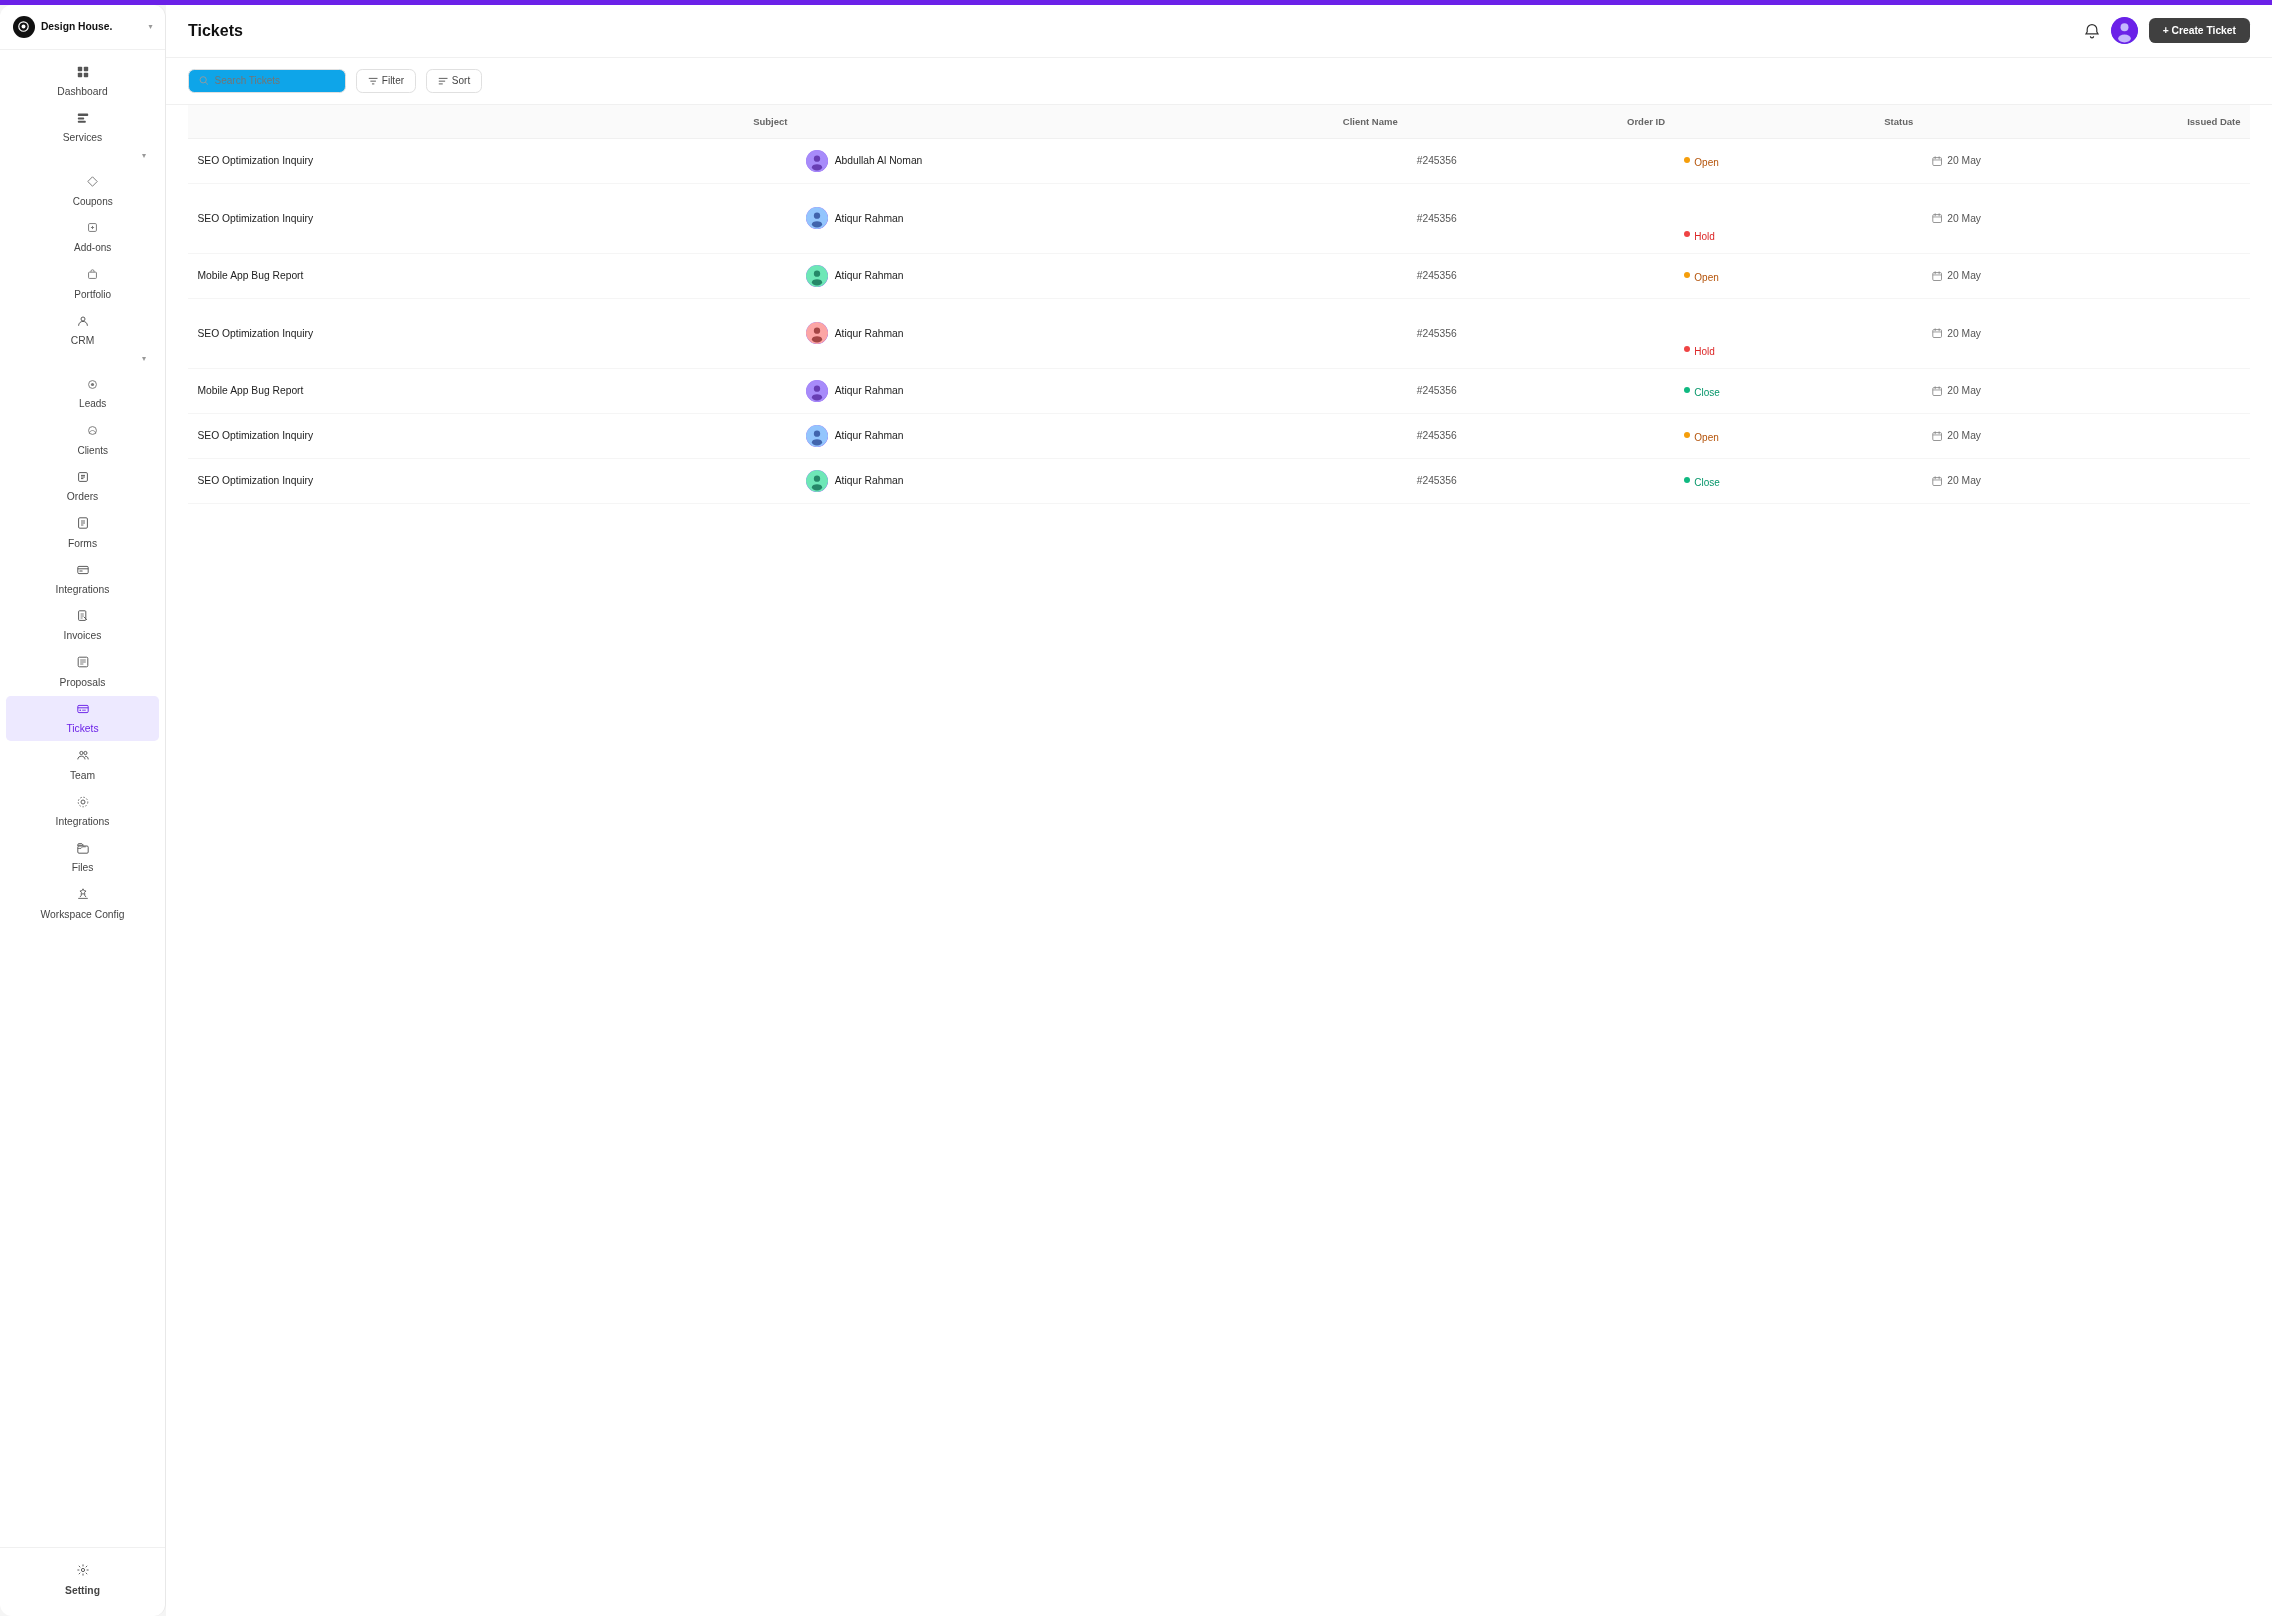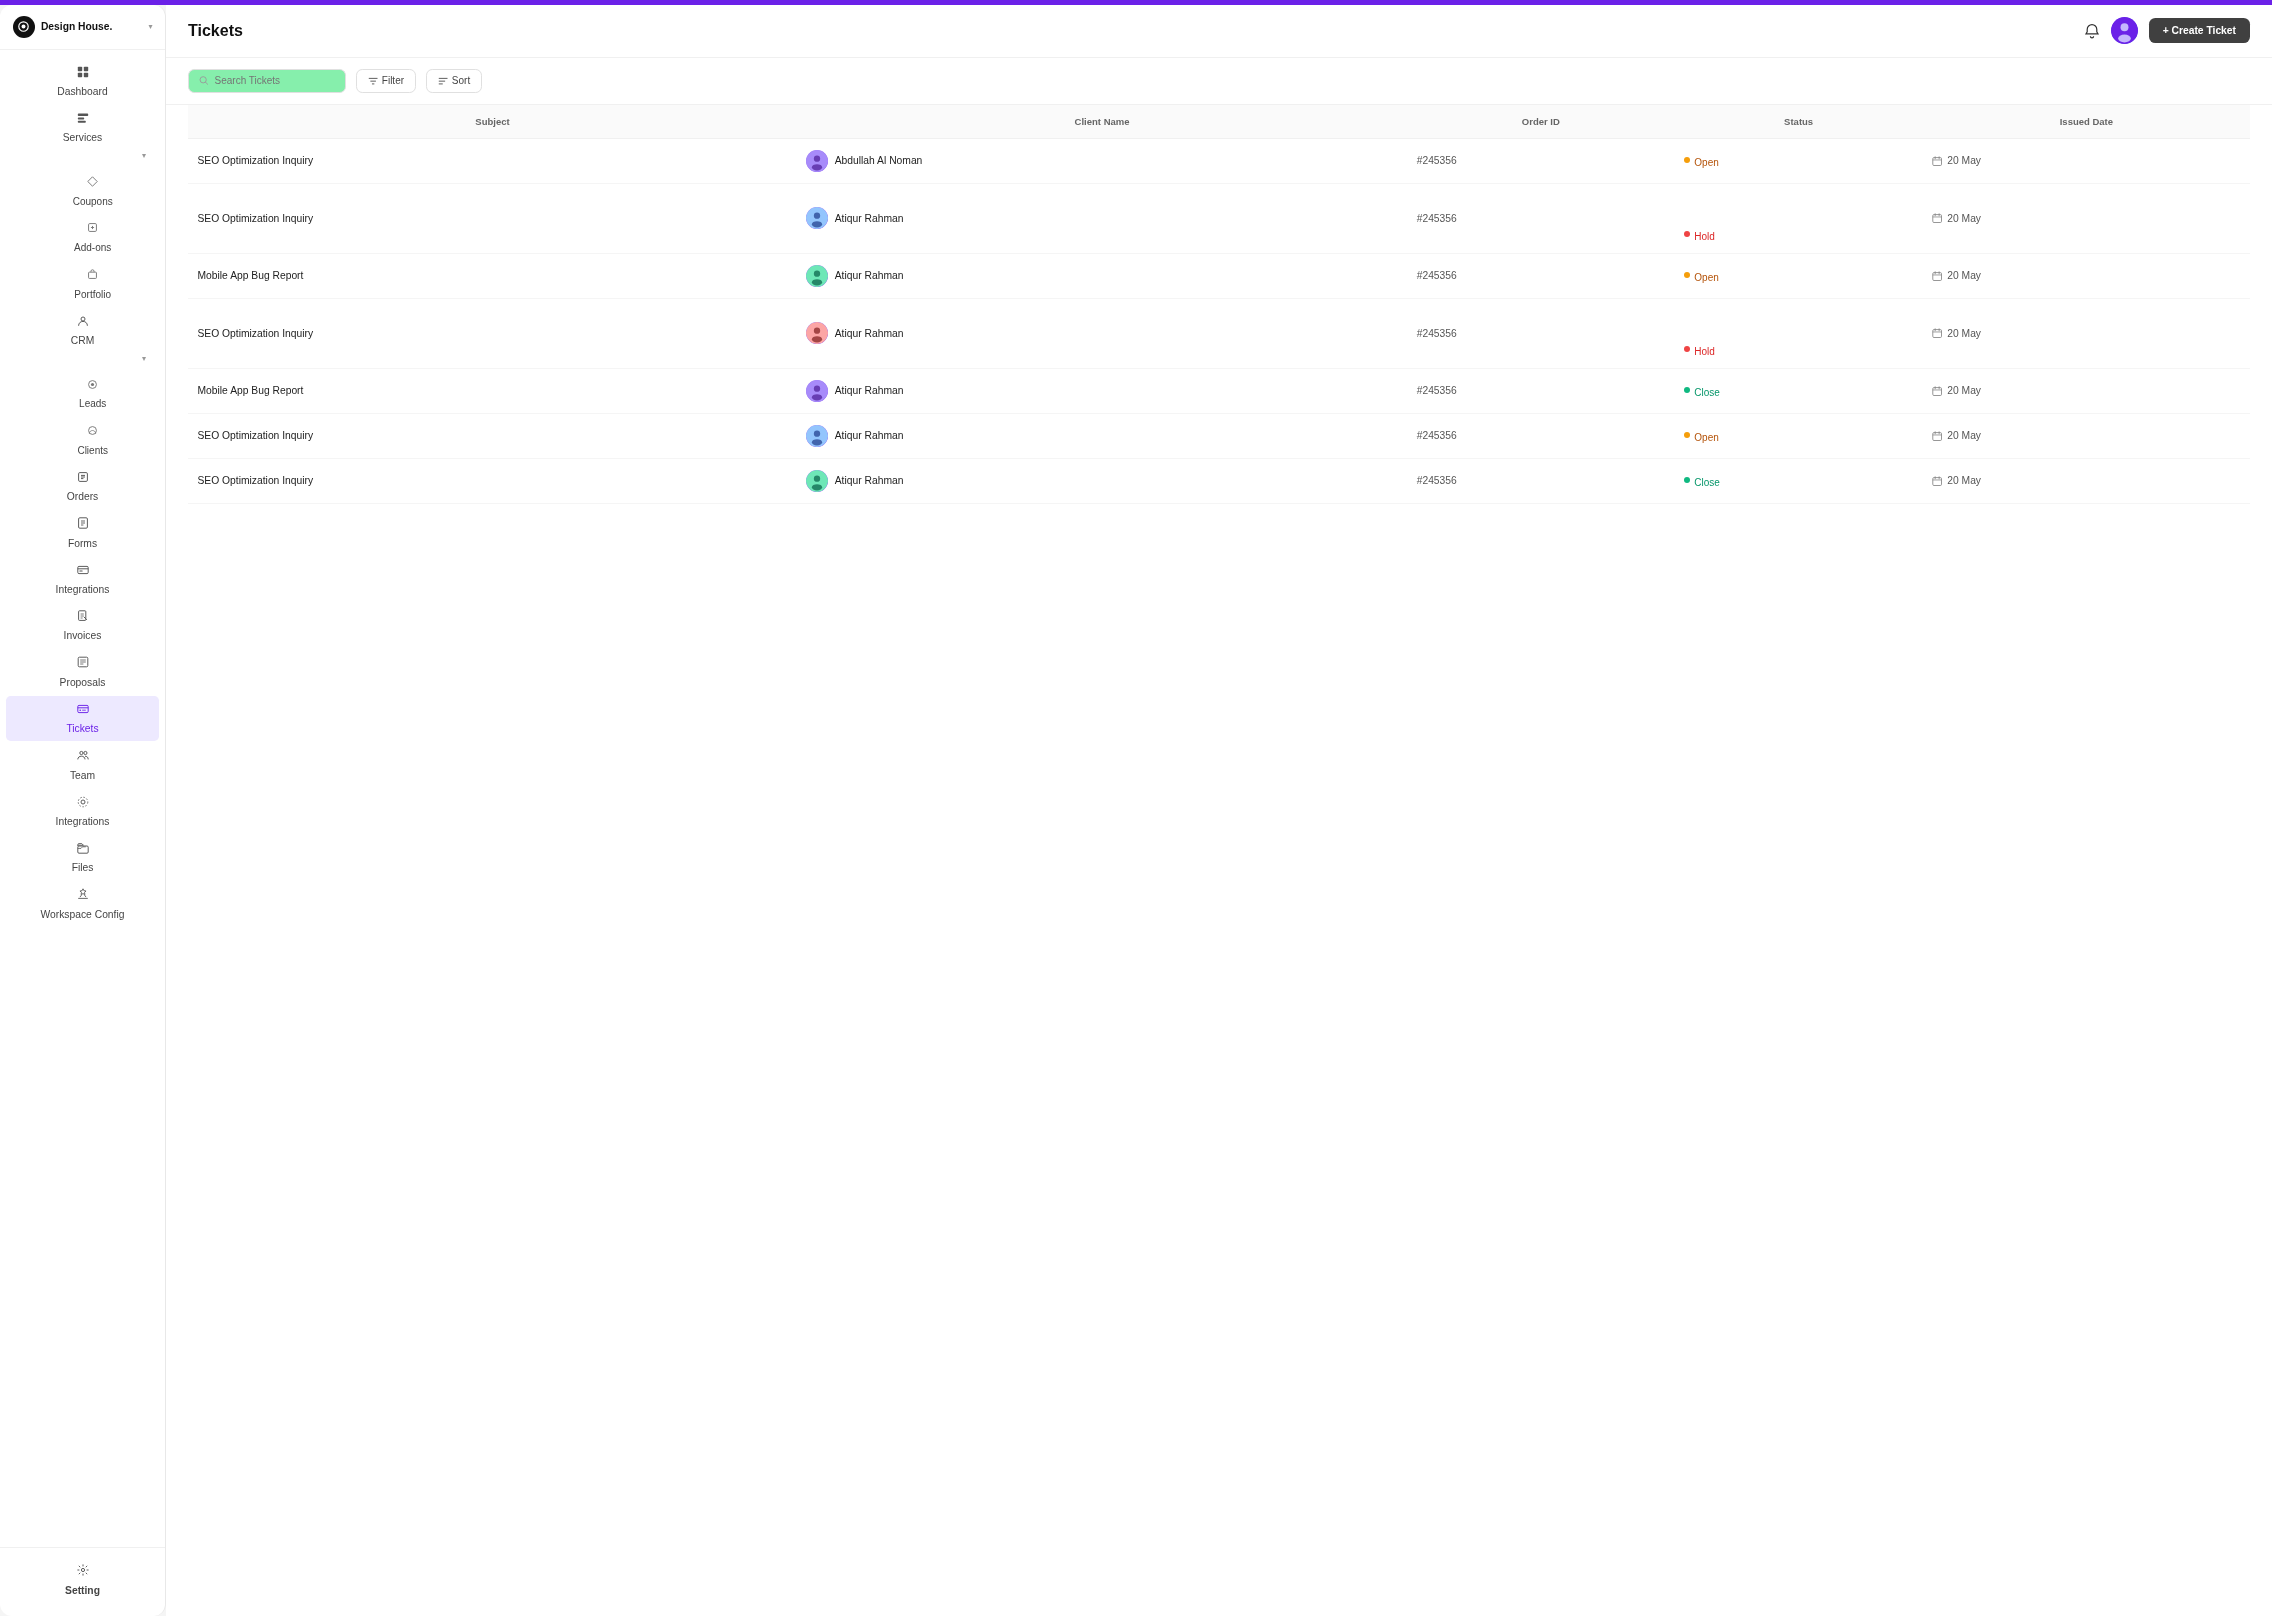--- a/index.html
+++ b/index.html
@@ -196,21 +196,21 @@
     }
 
     .search-box {
       display: flex;
       align-items: center;
       border: 0.8px solid #e0e0e0;
       border-radius: 6.3px;
       padding: 5.5px 9.5px;
       gap: 6.3px;
       width: 158px;
-      background: #86efac;
+      background: #0ea5e9;
     }
 
     .search-box input {
       border: none;
       outline: none;
       font-size: 10px;
       color: #444;
       width: 100%;
       background: transparent;
     }
@@ -238,21 +238,21 @@
     table {
       width: 100%;
       border-collapse: collapse;
     }
 
     thead tr {
       border-bottom: 0.8px solid #f0f0f0;
     }
 
     thead th {
-      text-align: center;
+      text-align: right;
       padding: 11px 9.5px;
       font-size: 9.5px;
       font-weight: 600;
       color: #666;
       background: #fafafa;
     }
 
     tbody tr {
       border-bottom: 0.8px solid #f5f5f5;
     }

